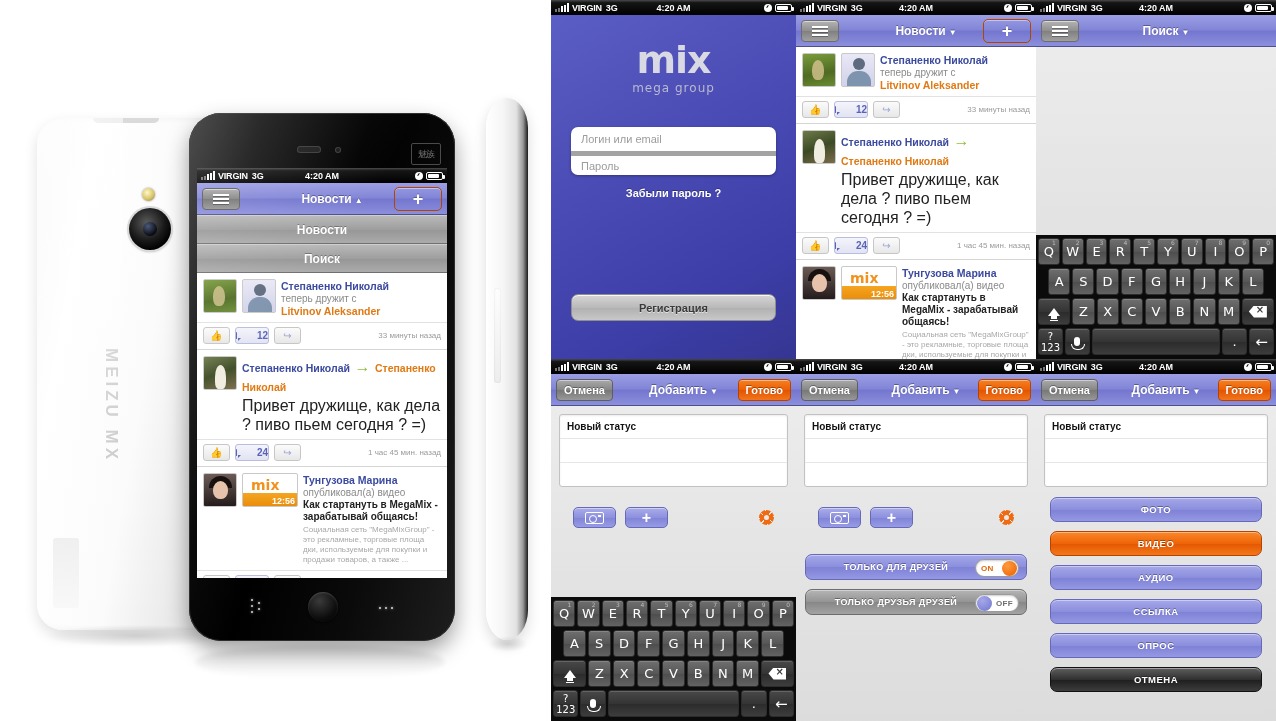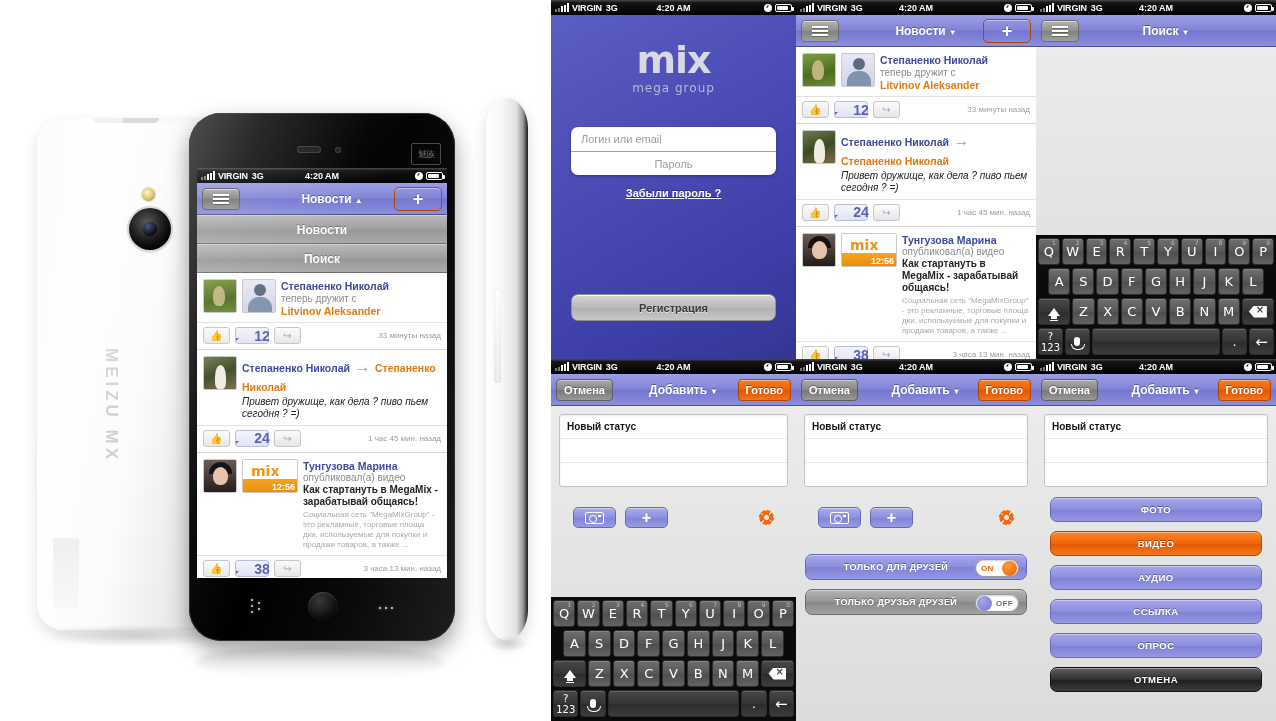--- a/index.html
+++ b/index.html
@@ -240,42 +240,42 @@
   .thumb.avatar:after{content:"";position:absolute;left:5px;top:17px;width:24px;height:17px;border-radius:11px 11px 0 0;background:#7e93ad;}
   .thumb.wed { background: linear-gradient(160deg,#6e7a4a,#3c4a24 50%,#7b6b4a); }
   .thumb.wed:after{content:"";position:absolute;left:11px;top:8px;width:11px;height:24px;border-radius:50% 50% 30% 30%;background:#f0ece0;}
   .thumb.girl { background: linear-gradient(#6b5a55,#241c1c); }
   .thumb.girl:after{content:"";position:absolute;left:9px;top:7px;width:15px;height:18px;border-radius:50% 50% 45% 45%;background:#e7c3ac;}
   .thumb.girl:before{content:"";position:absolute;left:5px;top:2px;width:23px;height:12px;border-radius:12px 12px 0 0;background:#17100f;}
   .post-names { flex:1; min-width:0; line-height:1.2; padding-top:1px; }
   .nm-blue { color:#3b4a9e; font-size:10.5px; font-weight:bold; }
   .nm-orange { color:#e07a14; font-size:10.5px; font-weight:bold; }
   .nm-sub { color:#8a8a8a; font-size:10px; }
-  .nm-body { color:#222; font-size:10px;font-style:italic; }
+  .nm-body { color:#222; font-size:16px; }
   .arrow-ico { display:inline-block; color:#8fbf3f; font-weight:bold; }
   .mixtile {
     width:56px; height:34px; flex:none; border:1px solid #c9c9c9; border-radius:2px;
     background: linear-gradient(#ffffff 58%, #f5a623 58%, #e98e0b 100%);
     position:relative; overflow:hidden;
   }
   .mixtile .mx { position:absolute; left:8px; top:3px; color:#f0921b; font-size:14px; font-weight:bold; font-family:"DejaVu Sans", sans-serif;}
   .mixtile .dur { position:absolute; right:2px; bottom:0px; color:#fff; font-size:9px; font-weight:bold; }
   .post-title { color:#222; font-size:10px; font-weight:bold; line-height:1.2; }
   .post-desc { color:#a8a8a8; font-size:8px; line-height:1.25; margin-top:2px; }
   .post-actions {
     display:flex; align-items:center; gap:5px; padding:4px 6px 5px 6px;
     border-top:1px solid #e2e2e2; border-bottom:1px solid #d5d5d5; margin-top:5px;
   }
   .act {
     width:27px; height:17px; border-radius:3px; border:1px solid #c6c6c6;
     background: linear-gradient(#fbfbfb,#e7e7e7);
     display:flex; align-items:center; justify-content:center; color:#9aa3d4; font-size:10px;
   }
   .act.cmt {
-    width:34px; gap:20px; color:#5a63b8; font-size:14px; font-weight:bold;
+    width:34px; gap:20px; color:#5a63b8; font-size:10px; font-weight:bold;
     background: linear-gradient(#f4f4fb,#e2e3f3); border-color:#b9bcdc;
   }
   .bubble { width:9px; height:7px; border-radius:2px; background:#5a63b8; position:relative; }
   .bubble:after{content:"";position:absolute;left:2px;top:6px;border-left:3px solid #5a63b8;border-bottom:3px solid transparent;}
   .act-time { margin-left:auto; color:#9b9b9b; font-size:8px; }
 
   
   .login-bg {
     height:100%; position:relative;
     background: linear-gradient(150deg, #5b5ec4 0%, #4a4bb4 40%, #3c3da6 75%, #34358f 100%);
@@ -287,23 +287,23 @@
   }
   .mix-sub { color:#b9b9cf; font-size:12px; letter-spacing:1px; margin-top:2px; font-family:"DejaVu Sans", sans-serif;}
   .login-card {
     margin:32px 20px 0 20px; background:#fff; border-radius:7px; overflow:hidden;
     box-shadow:0 1px 3px rgba(0,0,0,.3);
   }
   .login-card .fld {
     height:24px; display:flex; align-items:center; padding:0 10px;
     color:#9c9c9c; font-size:11px;
   }
-  .login-card .fld + .fld { border-top:1px solid #a3a3a3;justify-content:center; }
+  .login-card .fld + .fld { border-top:5px solid #a3a3a3; }
   .forgot { text-align:center; color:#fff; font-size:11px; font-weight:bold; margin-top:12px;
-            text-shadow:0 -1px 0 rgba(0,0,0,.3);text-decoration:underline; }
+            text-shadow:0 -1px 0 rgba(0,0,0,.3); }
   .btn-reg {
     position:absolute; left:20px; right:20px; bottom:53px; height:27px;
     border-radius:7px; display:flex; align-items:center; justify-content:center;
     background: linear-gradient(#d6d6d6,#b9b9b9 50%, #b0b0b0 51%, #c8c8c8);
     border:1px solid #8f8f8f; color:#3a3a3a; font-size:11px; font-weight:bold;
     text-shadow:0 1px 0 rgba(255,255,255,.6);
     box-shadow: inset 0 1px 0 rgba(255,255,255,.8);
   }
 
   

